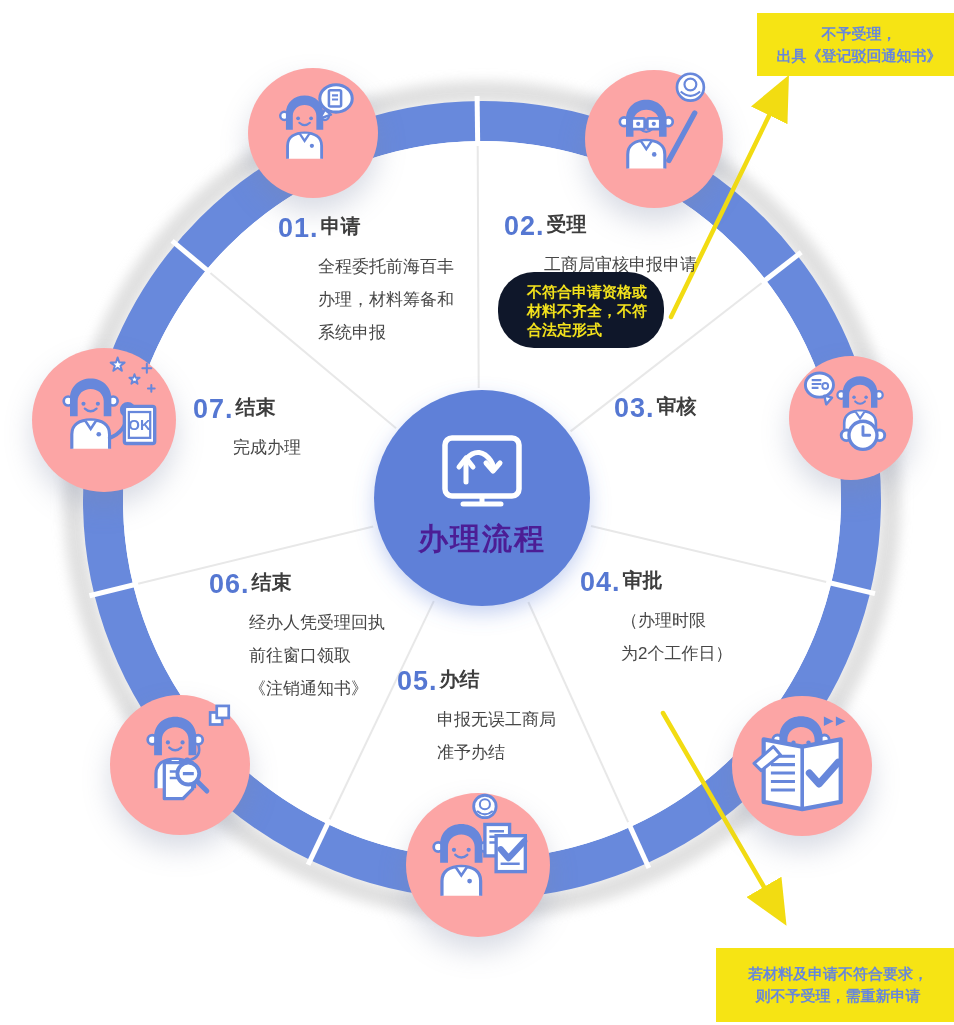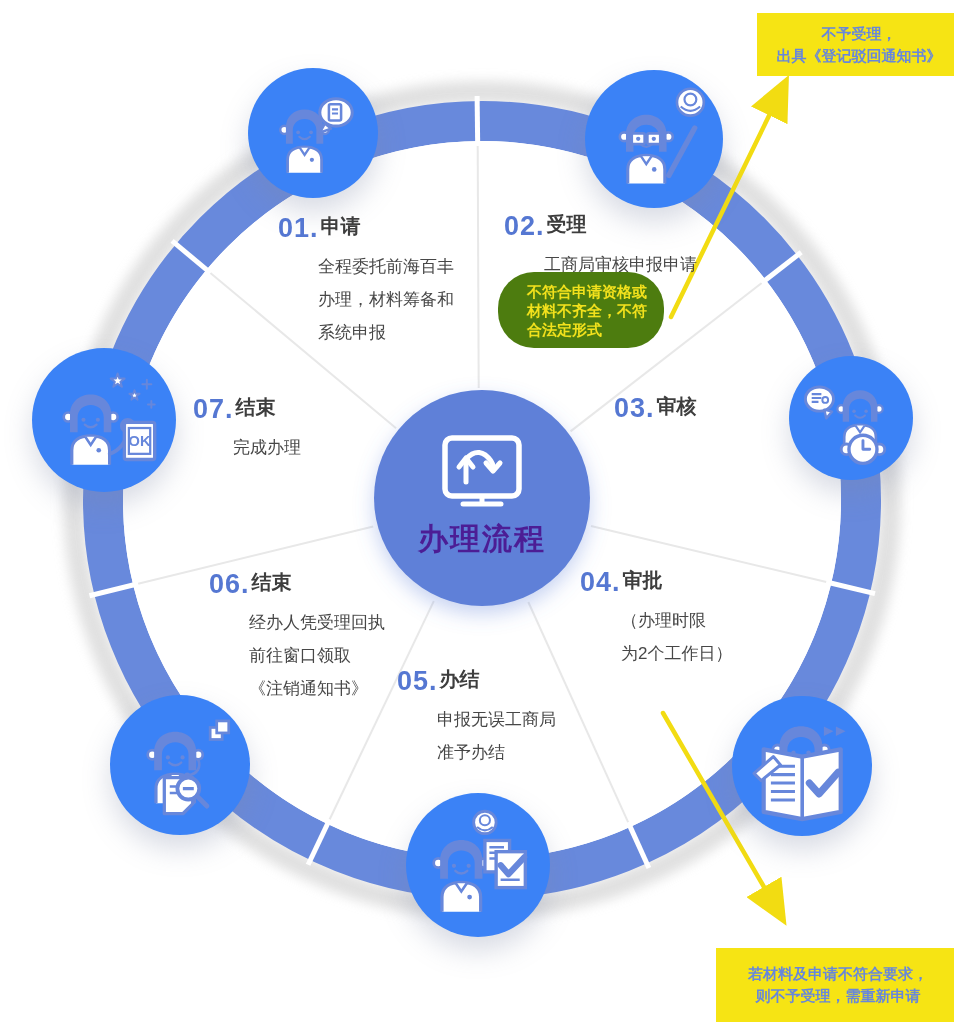--- a/index.html
+++ b/index.html
@@ -10,34 +10,34 @@
   .step{position:absolute;z-index:6;}
   .step-head{display:flex;align-items:flex-start;}
   .step-num{font-size:27px;font-weight:600;color:#5577d2;letter-spacing:1px;}
   .step-title{font-size:20px;font-weight:700;color:#3d3d3d;margin-left:2px;}
   .step-body{margin-left:40px;margin-top:6px;font-size:17px;font-weight:500;color:#474747;
              line-height:33px;white-space:pre-line;}
   .s1{left:278px;top:213px;} .s2{left:504px;top:211px;} .s3{left:614px;top:393px;}
   .s4{left:580px;top:567px;} .s4 .step-body{margin-left:41px;}
   .s5{left:397px;top:666px;} .s6{left:209px;top:569px;} .s7{left:193px;top:394px;}
   
-  .pill{position:absolute;z-index:7;background:#4d7c0f;color:#f2e11c;font-weight:700;
+  .pill{position:absolute;z-index:7;background:#0f172a;color:#f2e11c;font-weight:700;
         font-size:15px;line-height:19px;white-space:pre-line;box-sizing:border-box;}
   .pill-02{left:498px;top:272px;width:166px;border-radius:36px;padding:10px 8px 9px 29px;}
   .pill-04{left:595px;top:654px;width:184px;border-radius:29px;padding:10px 8px 9px 16px;}
   
   .callout{position:absolute;z-index:8;background:#f6e414;color:#6787db;font-weight:700;
            font-size:15px;line-height:22px;text-align:center;white-space:pre-line;
            display:flex;align-items:center;justify-content:center;}
   .callout-top{left:713px;top:13px;width:204px;height:63px;margin-left:44px;}
   .callout-bottom{left:716px;top:948px;width:244px;height:74px;}
   
-  .node{position:absolute;z-index:5;background:#3b82f6;border-radius:50%;
+  .node{position:absolute;z-index:5;background:#fca5a5;border-radius:50%;
         box-shadow:0 14px 28px rgba(125,135,165,.30);
-        display:flex;align-items:center;justify-content:center;}
+        display:flex;align-items:flex-start;justify-content:center;}
   .node svg{width:78%;height:78%;}
   .node1{left:248px;top:68px;width:130px;height:130px;}
   .node2{left:585px;top:70px;width:138px;height:138px;}
   .node3{left:789px;top:356px;width:124px;height:124px;}
   .node4{left:732px;top:696px;width:140px;height:140px;}
   .node4 svg{width:86%;height:86%;}
   .node5{left:406px;top:793px;width:144px;height:144px;}
   .node6{left:110px;top:695px;width:140px;height:140px;}
   .node7{left:32px;top:348px;width:144px;height:144px;}
   

